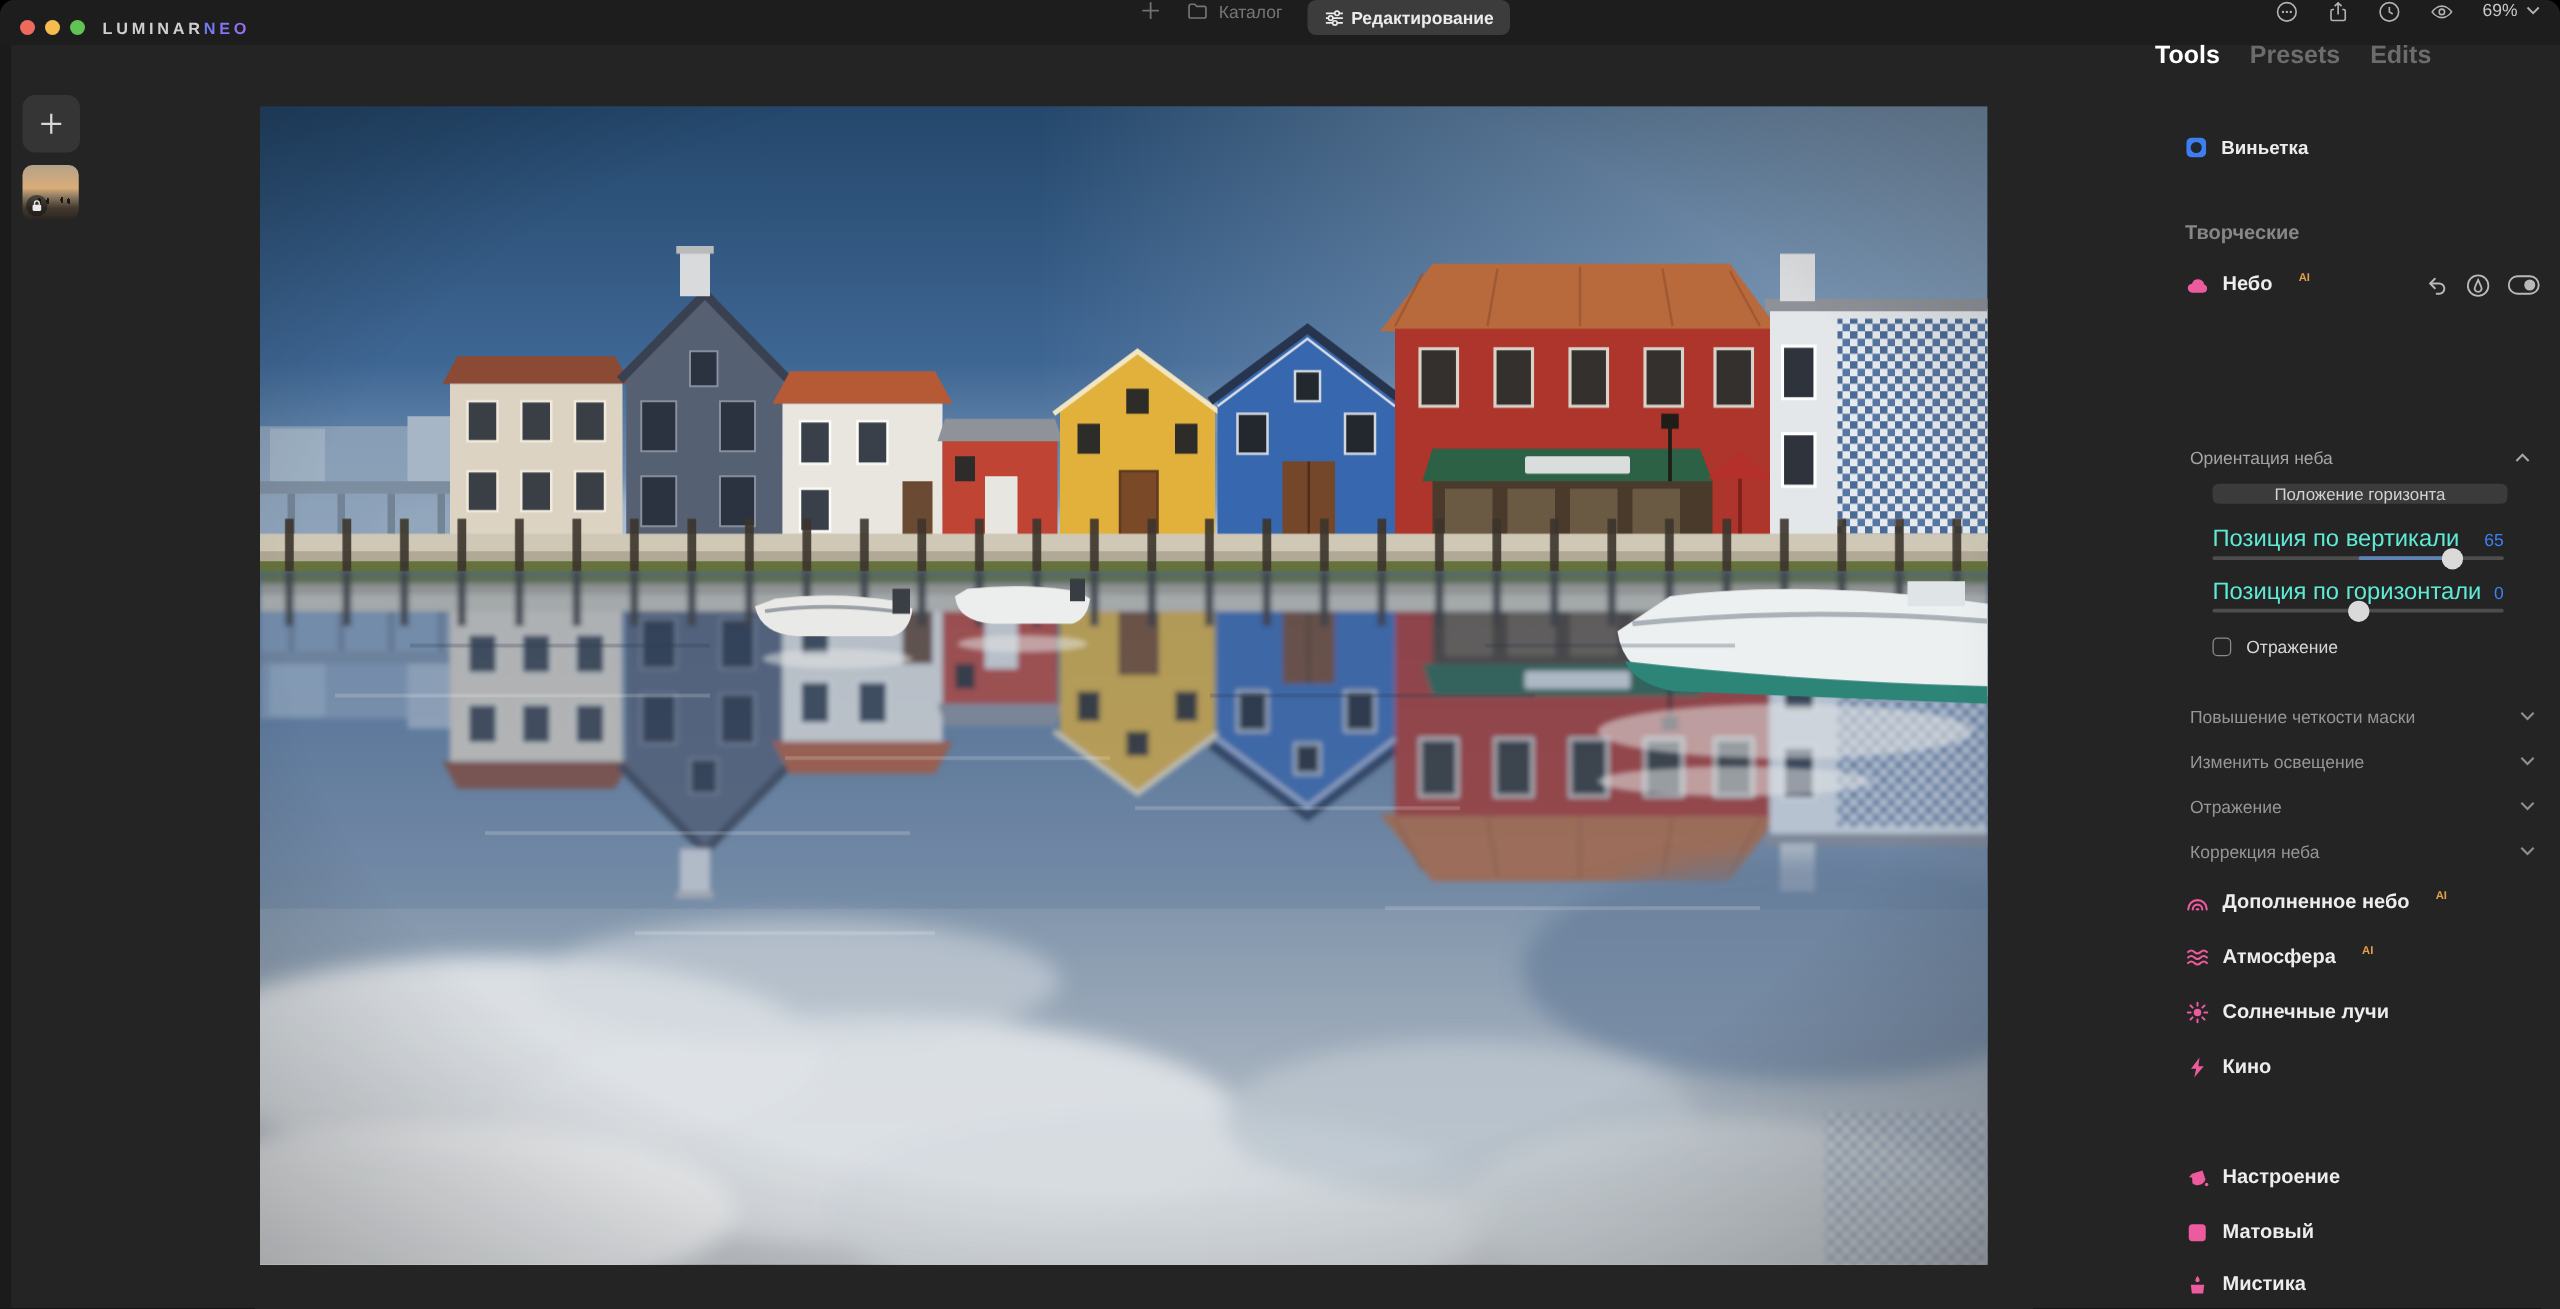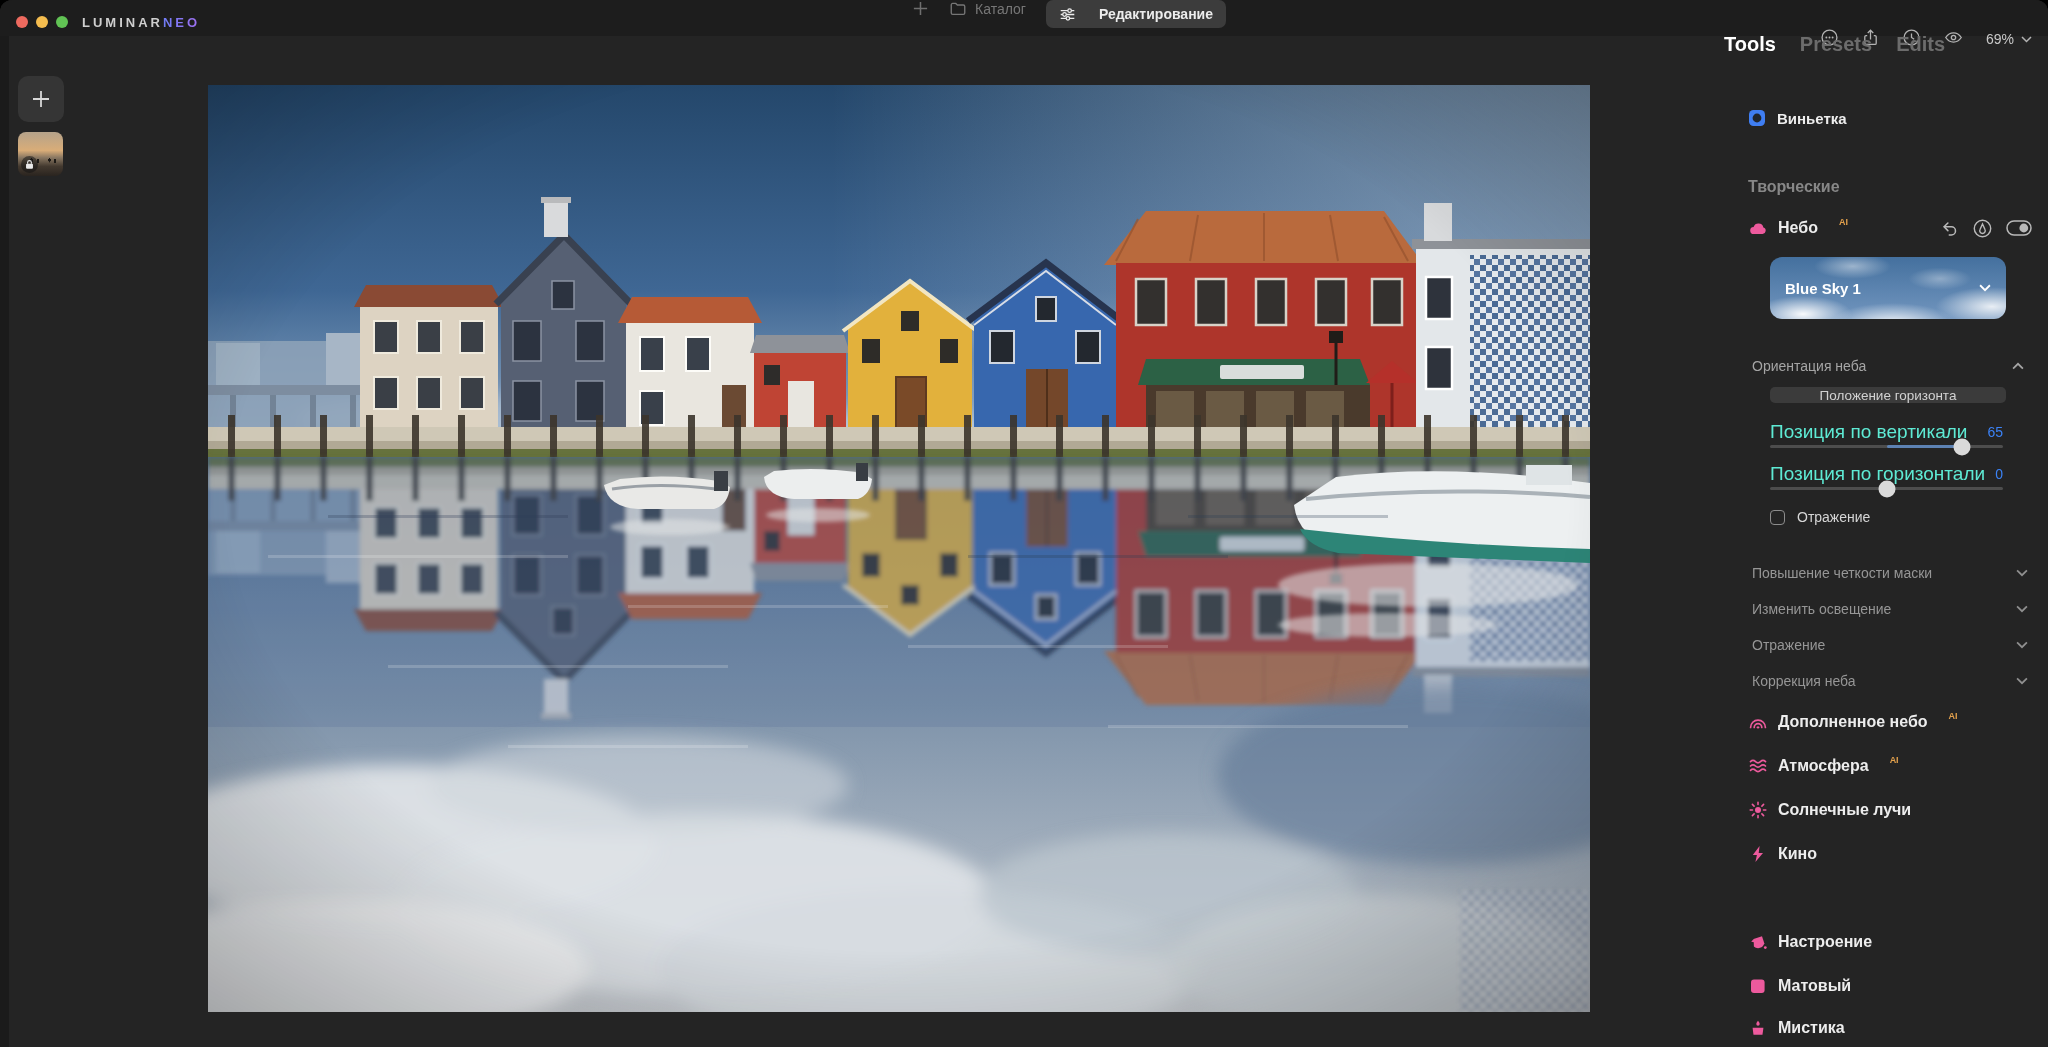--- a/index.html
+++ b/index.html
@@ -6,22 +6,22 @@
   .app{position:relative;width:2048px;height:1047px;background:#242424;border-radius:12px 12px 0 0;overflow:hidden;}
 
   
   .topbar{position:absolute;top:0;left:0;right:0;height:36px;background:#1d1d1d;}
   .lights{position:absolute;left:16px;top:16px;display:flex;gap:8px;}
   .light{width:12px;height:12px;border-radius:50%;}
   .logo{position:absolute;left:82px;top:15px;font-size:13px;font-weight:700;letter-spacing:3px;color:#cfcfcf;white-space:nowrap;}
   .logo .neo{background:linear-gradient(90deg,#6f7cf5,#a06ff0);-webkit-background-clip:text;background-clip:text;color:transparent;}
   .center-tabs{position:absolute;left:912px;top:0;height:47px;display:flex;align-items:flex-start;gap:20px;}
   .catalog{display:flex;align-items:center;gap:8px;color:#767676;font-size:14px;}
-  .tab-pill{display:flex;align-items:center;gap:23px;background:#3c3c3c;border-radius:7px;height:28px;padding:0 13px;color:#ececec;font-size:14px;font-weight:600;}
-  .top-right{position:absolute;right:16px;top:0;height:47px;display:flex;align-items:flex-end;gap:22px;}
+  .tab-pill{display:flex;align-items:center;gap:5px;background:#3c3c3c;border-radius:7px;height:28px;padding:0 13px;color:#ececec;font-size:14px;font-weight:600;}
+  .top-right{position:absolute;right:16px;top:0;height:47px;display:flex;align-items:flex-start;gap:22px;}
   .zoomctl{display:flex;align-items:center;gap:7px;font-size:14px;color:#c9c9c9;}
   .ibtn{display:flex;align-items:center;justify-content:center;}
 
   
   .edge{position:absolute;left:0;top:36px;bottom:0;width:9px;background:#1b1b1b;}
   .add-btn{position:absolute;left:18px;top:76px;width:46px;height:46px;background:#353535;border-radius:10px;display:flex;align-items:center;justify-content:center;}
   .thumb{position:absolute;left:18px;top:132px;width:45px;height:44px;border-radius:8px;overflow:hidden;
     background:linear-gradient(180deg,#b5a28a 0%,#d9ad78 42%,#8a7862 58%,#43392f 78%,#2a241f 100%);}
   .thumb .figs{position:absolute;left:0;right:0;top:55%;height:20%;
     background:radial-gradient(2px 4px at 30% 50%,#1d1a16 60%,transparent 62%),
@@ -427,28 +427,20 @@
         </span>
         <span class="ibtn">
           <svg width="26" height="16" viewBox="0 0 26 16" fill="none">
               <rect x="1" y="1" width="24" height="14" rx="7" stroke="#b9b9b9" stroke-width="1.5"></rect>
               <circle cx="17.8" cy="8" r="4.4" fill="#b9b9b9"></circle>
             </svg>
         </span>
       </span>
     </div>
 
-    <div class="skydrop">
-      <span>Blue Sky 1</span>
-      <span class="chev">
-        <svg width="12" height="8" viewBox="0 0 11 7" fill="none" stroke="#fff" stroke-width="1.7">
-            <path d="m1 1 4.5 4.5L10 1"></path>
-          </svg>
-      </span>
-    </div>
 
     <div class="prow" style="top:366px">
       <span class="subhdr">Ориентация неба</span>
       <span class="chev-r">
         <svg width="12" height="8" viewBox="0 0 11 7" fill="none" stroke="#a5a5a5" stroke-width="1.6">
             <path d="m1 6 4.5-4.5L10 6"></path>
           </svg>
       </span>
     </div>
 

